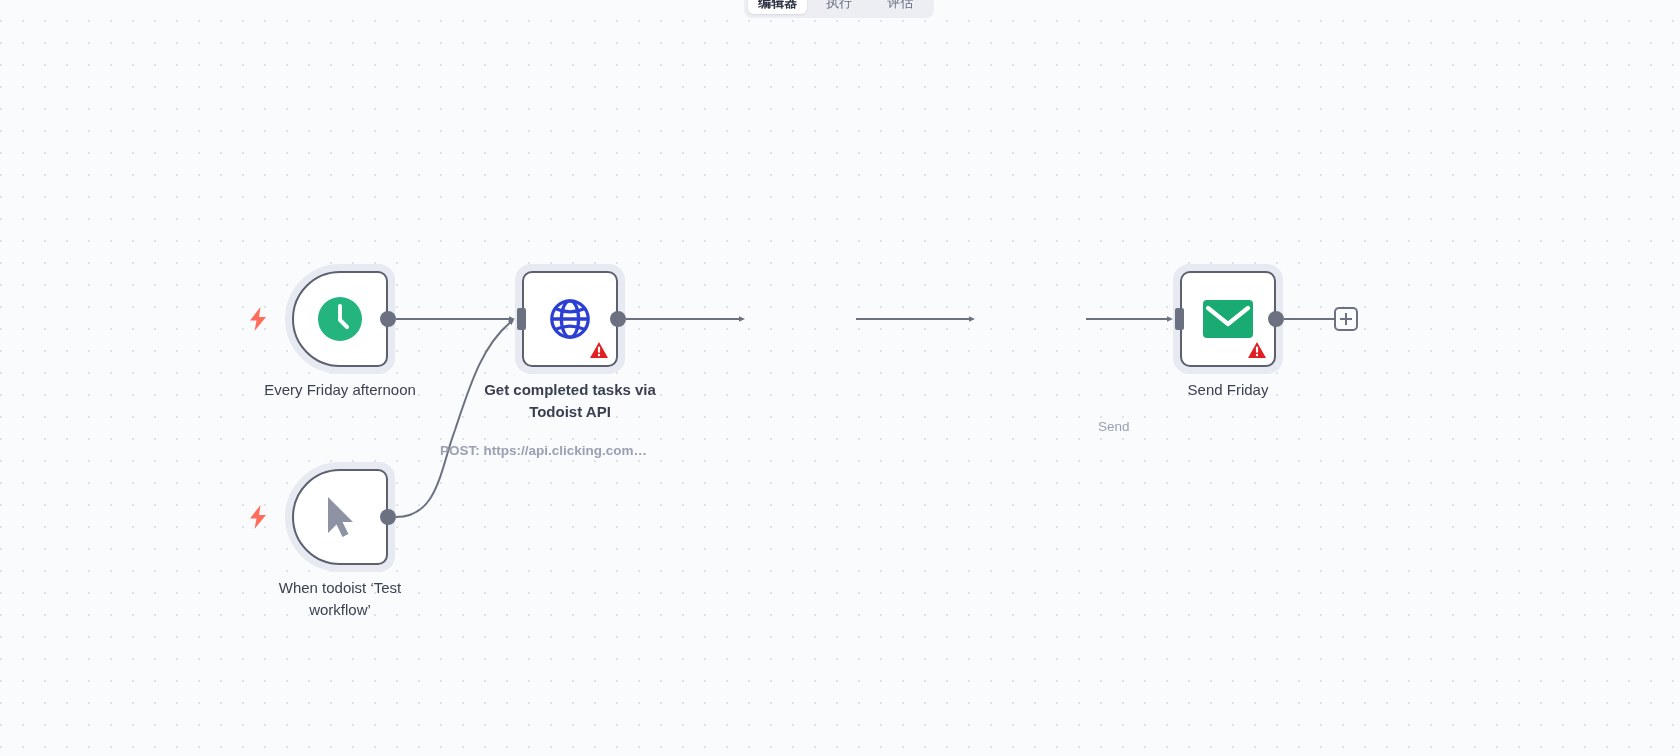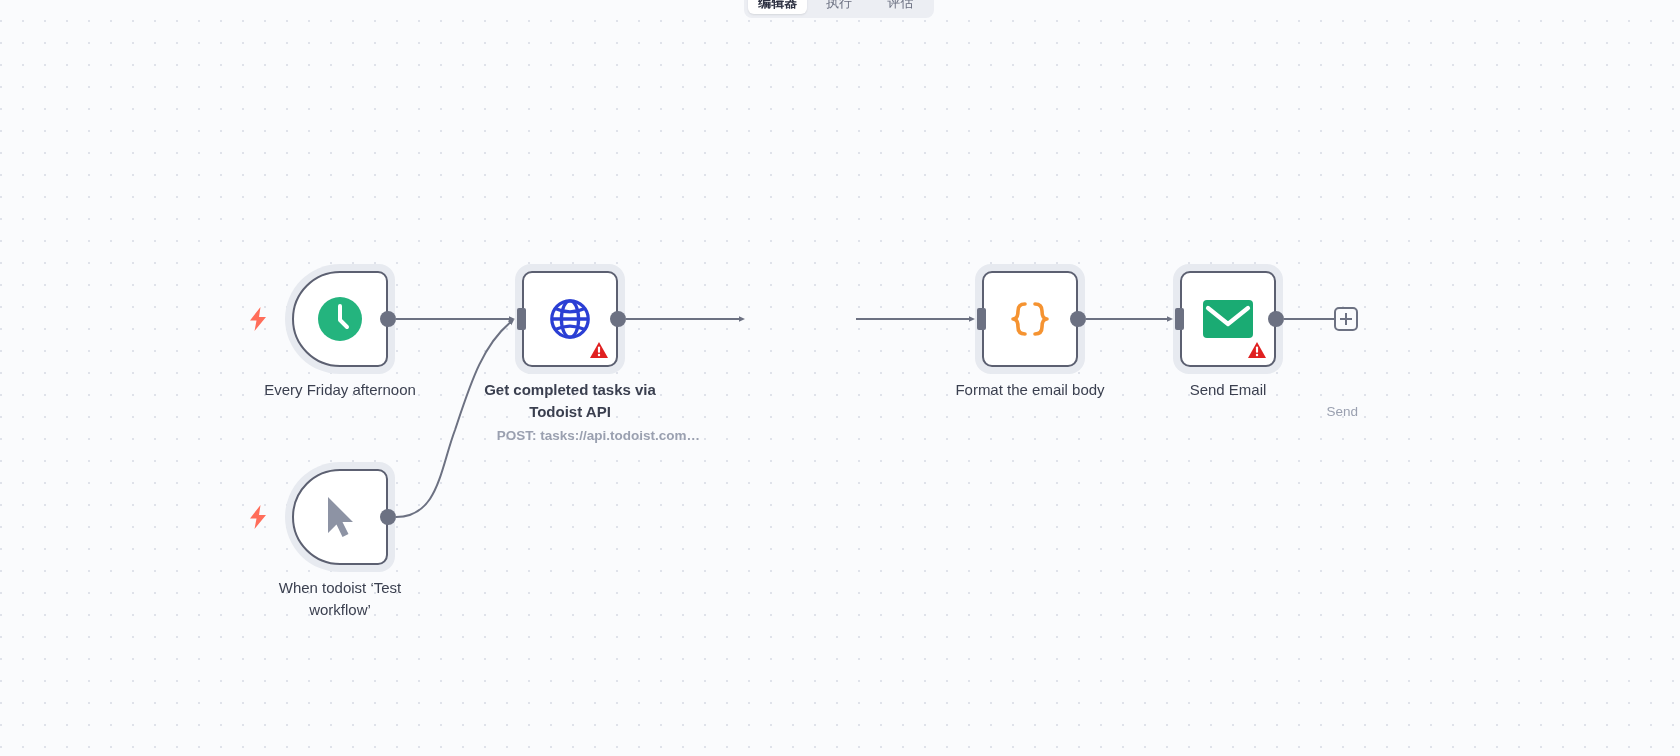--- a/index.html
+++ b/index.html
@@ -126,24 +126,25 @@
     font-size: 15px;
     line-height: 22px;
     color: #3a3f4f;
     white-space: pre-line;
   }
   .sublabel {
     position: absolute;
     left: 50%;
     transform: translateX(-50%);
     width: 260px;
-    text-align: right;
+    text-align: left;
     font-size: 13.5px;
     line-height: 18px;
     color: #9aa0b0;
+    margin-top: 15px;
   }
 
   
   .dot-out {
     position: absolute;
     width: 16px; height: 16px;
     border-radius: 50%;
     background: #6c7182;
     top: 40px;
     right: -8px;
@@ -253,55 +254,41 @@
       <svg class="warn" viewBox="0 0 20 18">
         <path d="M10 0 L20 18 L0 18 Z" fill="#e02020"></path>
         <rect x="8.8" y="5" width="2.4" height="7" rx="1.1" fill="#fff"></rect>
         <circle cx="10" cy="14.6" r="1.3" fill="#fff"></circle>
       </svg>
     </div>
     <div class="port-in"></div>
     <div class="dot-out"></div>
     <div class="label">Get completed tasks via
 Todoist API</div>
-    <div class="sublabel" style="top:156px;">POST: tasks://api.todoist.com…</div>
-  </div>
-
-
-  <div class="node" style="left:982px; top:271px;">
-    <div class="halo"></div>
-    <div class="body">
-      <svg class="ico" width="48" height="48" viewBox="0 0 48 48">
-        <g stroke="#f59331" stroke-width="3.6" fill="none" stroke-linecap="round" stroke-linejoin="round">
-          <path d="M19 9 Q12 9 12 16 Q12 24 7 24 Q12 24 12 32 Q12 39 19 39"></path>
-          <path d="M29 9 Q36 9 36 16 Q36 24 41 24 Q36 24 36 32 Q36 39 29 39"></path>
-        </g>
-      </svg>
-    </div>
-    <div class="port-in"></div>
-    <div class="dot-out"></div>
-    <div class="label">Format the email body</div>
-  </div>
+    <div class="sublabel" style="top:156px;">POST: https://api.clicking.com…</div>
+  </div>
+
+
 
   <div class="node" style="left:1180px; top:271px;">
     <div class="halo"></div>
     <div class="body">
       <svg class="ico" width="50" height="38" viewBox="0 0 50 38">
         <rect x="0" y="0" width="50" height="38" rx="4" fill="#1aab73"></rect>
         <path d="M5 8 L25 24 L45 8" stroke="#ffffff" stroke-width="4.2" fill="none" stroke-linecap="round" stroke-linejoin="round"></path>
       </svg>
       <svg class="warn" viewBox="0 0 20 18">
         <path d="M10 0 L20 18 L0 18 Z" fill="#e02020"></path>
         <rect x="8.8" y="5" width="2.4" height="7" rx="1.1" fill="#fff"></rect>
         <circle cx="10" cy="14.6" r="1.3" fill="#fff"></circle>
       </svg>
     </div>
     <div class="port-in"></div>
     <div class="dot-out"></div>
-    <div class="label">Send Email</div>
+    <div class="label">Send Friday</div>
     <div class="sublabel" style="top:132px;">Send</div>
   </div>
 
   <div class="node trigger" style="left:292px; top:469px;">
     <div class="halo"></div>
     <div class="body">
       <svg class="ico" width="42" height="48" viewBox="0 0 42 48">
         <path d="M9 4 L9 40 L17.5 31.5 L23.5 44 L29.5 41 L23.5 29 L34 29 Z" fill="#8d93a4"></path>
       </svg>
     </div>

